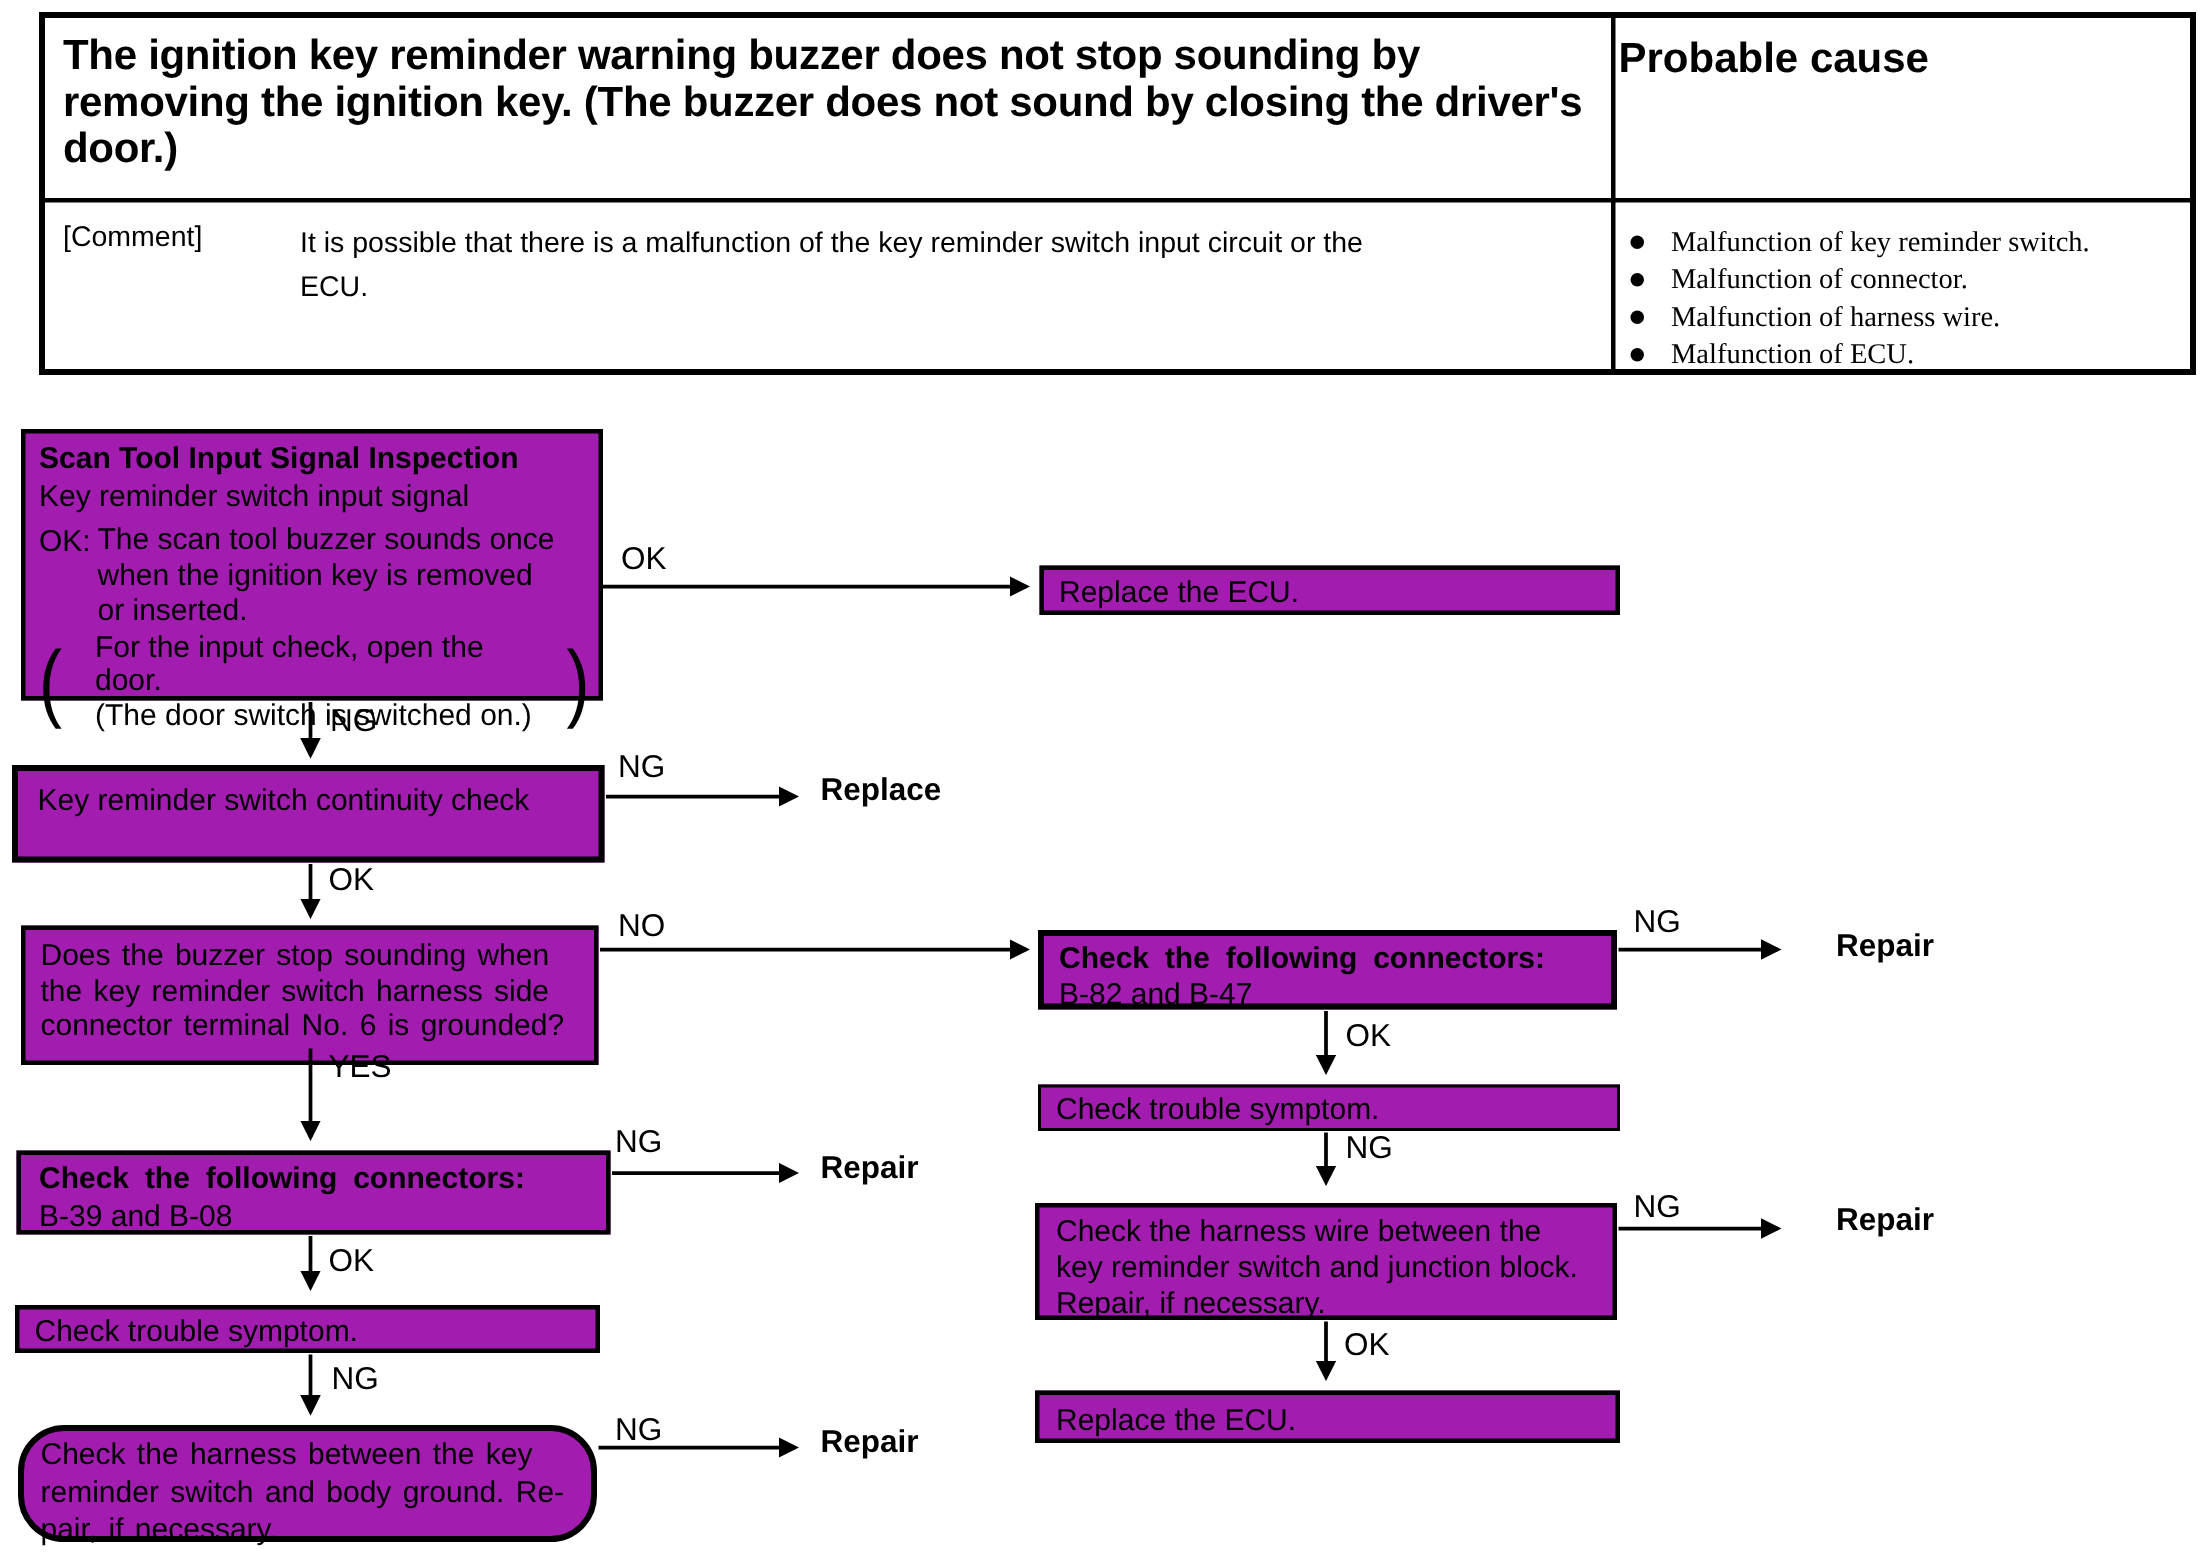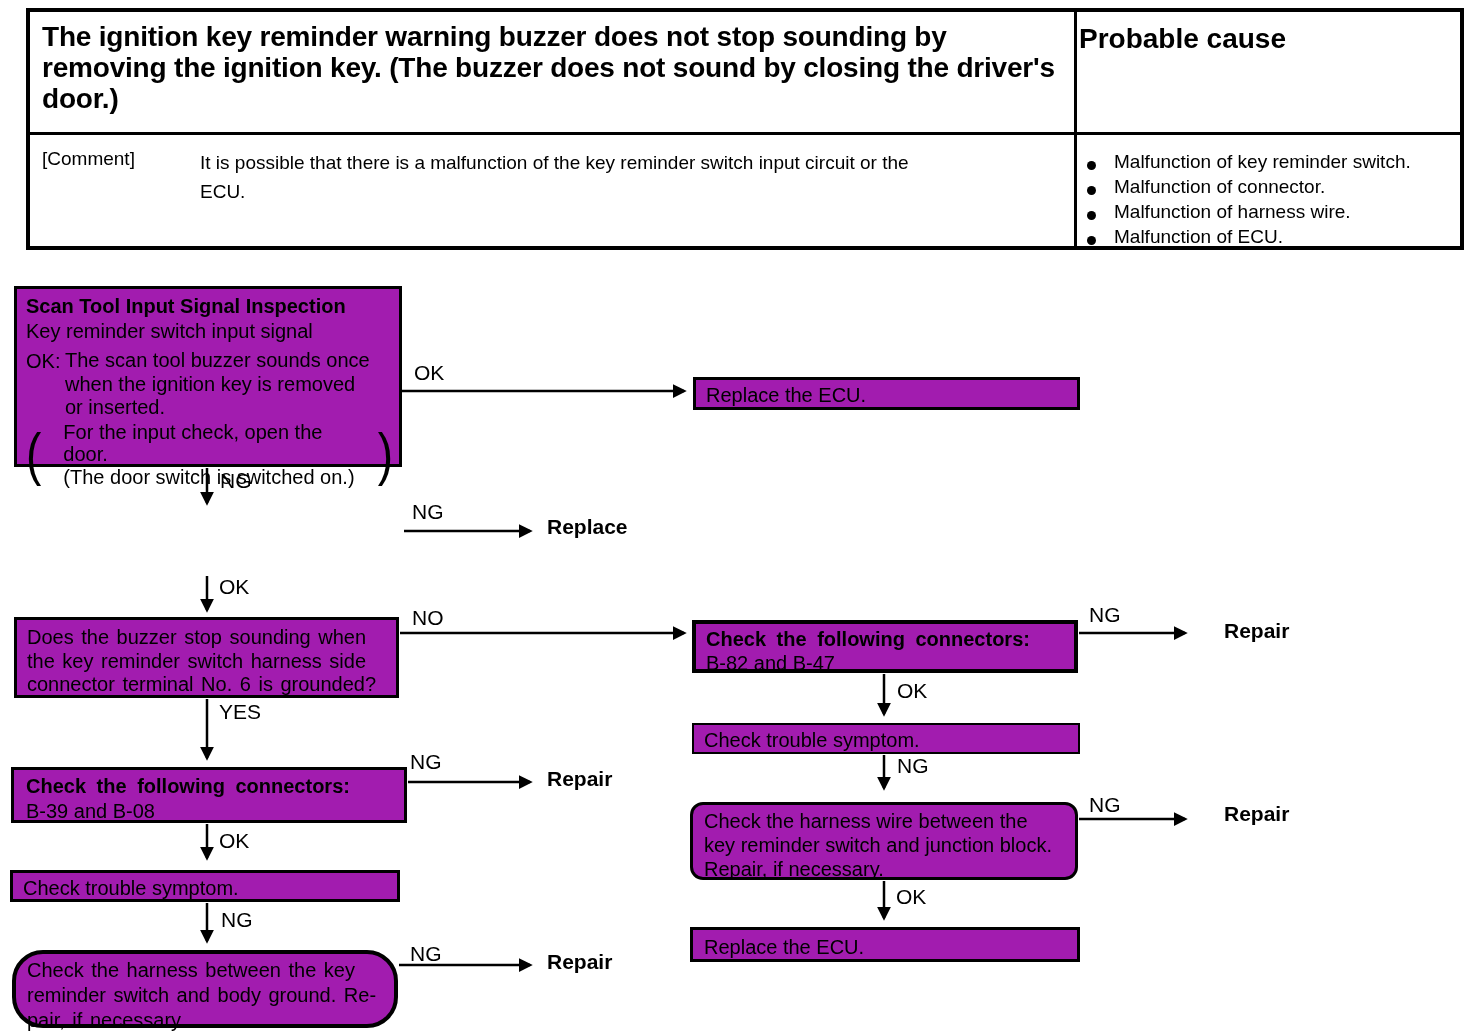--- a/index.html
+++ b/index.html
@@ -10,42 +10,42 @@
   .pre{white-space:pre-line;}
   
   #hdr{position:absolute;left:26px;top:8px;width:1438px;height:242px;border:4px solid #000;box-sizing:border-box;display:grid;grid-template-columns:1044px 1fr;grid-template-rows:120px 1fr;}
   .hcell{box-sizing:border-box;}
   #hdr-title{grid-column:1;grid-row:1;padding:9px 10px 0 12px;font-size:28px;font-weight:bold;line-height:31px;letter-spacing:-0.2px;}
   #hdr-cause-title{grid-column:2;grid-row:1;border-left:3px solid #000;padding:11px 0 0 2px;font-size:28px;font-weight:bold;}
   #hdr-comment{grid-column:1;grid-row:2;border-top:3px solid #000;display:flex;padding:13px 0 0 12px;font-size:19px;}
   #hdr-comment .clabel{width:158px;flex:none;}
   #hdr-comment .ctext{line-height:29px;margin-top:-5px;padding-top:5px;}
   #hdr-causes{grid-column:2;grid-row:2;border-left:3px solid #000;border-top:3px solid #000;padding:14px 0 0 10px;font-size:19px;}
-  .cause-row{display:flex;align-items:center;line-height:25px;}
+  .cause-row{display:flex;align-items:flex-start;line-height:25px;font-family:Liberation Serif, serif;}
   .bullet{flex:none;width:9px;height:9px;border-radius:50%;background:#000;margin:8px 18px 0 0;}
   
   .fbox{position:absolute;box-sizing:border-box;border:3px solid #000;background:#a21caf;font-size:20px;line-height:24px;}
   #box-scan{left:14px;top:286px;width:388px;height:181px;padding:5px 6px 0 9px;}
   #box-scan .bt{font-weight:bold;line-height:25px;}
   #box-scan .st{line-height:25px;margin-bottom:5px;}
   .okrow{display:flex;}
   .okrow .okp{font-weight:normal;flex:none;width:39px;}
   .okrow .okt{line-height:23.5px;}
   .parenrow{display:flex;align-items:center;margin-top:1px;}
   .bigparen{font-size:46px;font-weight:400;transform:scaleY(1.25);line-height:44px;flex:none;}
   .parenrow .note{line-height:22.5px;margin:0 6px 0 22px;}
   #box-cont{left:8px;top:510px;width:395px;height:65px;border-width:4px;padding:8px 0 0 13px;}
-  #box-q{left:14px;top:617px;width:385px;height:81px;padding:6px 0 0 10px;line-height:23.5px;word-spacing:2px;}
+  #box-q{left:14px;top:617px;width:385px;height:93px;padding:6px 0 0 10px;line-height:23.5px;word-spacing:2px;}
   #box-conn-l{left:11px;top:767px;width:396px;height:56px;padding:4px 0 0 12px;line-height:25px;}
   #box-trouble-l{left:10px;top:870px;width:390px;height:32px;padding:3px 0 0 10px;}
   #box-harn-l{left:12px;top:950px;width:386px;height:78px;border-width:4px;padding:4px 0 0 11px;line-height:25px;word-spacing:2px;border-radius:31px;}
   #box-ecu-top{left:693px;top:377px;width:387px;height:33px;padding:3px 0 0 10px;}
   #box-conn-r{left:692px;top:620px;width:386px;height:53px;border-width:4px;padding:3px 0 0 10px;line-height:24px;}
   #box-trouble-r{left:692px;top:723px;width:388px;height:31px;border-width:2px;padding:3px 0 0 10px;}
-  #box-harn-r{left:690px;top:802px;width:388px;height:78px;padding:4px 0 0 11px;line-height:24px;border-radius:13px;}
+  #box-harn-r{left:690px;top:802px;width:388px;height:78px;padding:4px 0 0 11px;line-height:24px;}
   #box-ecu-bot{left:690px;top:927px;width:390px;height:35px;padding:5px 0 0 11px;}
   .conn-title{font-weight:bold;word-spacing:5px;}
   
   .blabel{position:absolute;font-size:21px;line-height:21px;}
   .result{position:absolute;font-size:21px;font-weight:bold;line-height:21px;}
   
   #arrows{position:absolute;left:0;top:0;pointer-events:none;}
 </style>
 </head>
 <body>
@@ -94,20 +94,21 @@
     <div class="parenrow">
       <span class="bigparen">(</span>
       <span class="note pre">For the input check, open the door.
 (The door switch is switched on.)</span>
       <span class="bigparen">)</span>
     </div>
   </div>
 
   <div id="box-ecu-top" class="fbox">Replace the ECU.</div>
 
+  <div id="box-cont" class="fbox">Key reminder switch continuity check</div>
 
   <div id="box-q" class="fbox pre">Does the buzzer stop sounding when
 the key reminder switch harness side
 connector terminal No. 6 is grounded?</div>
 
   <div id="box-conn-l" class="fbox">
     <div class="conn-title">Check the following connectors:</div>
     <div>B-39 and B-08</div>
   </div>
 

